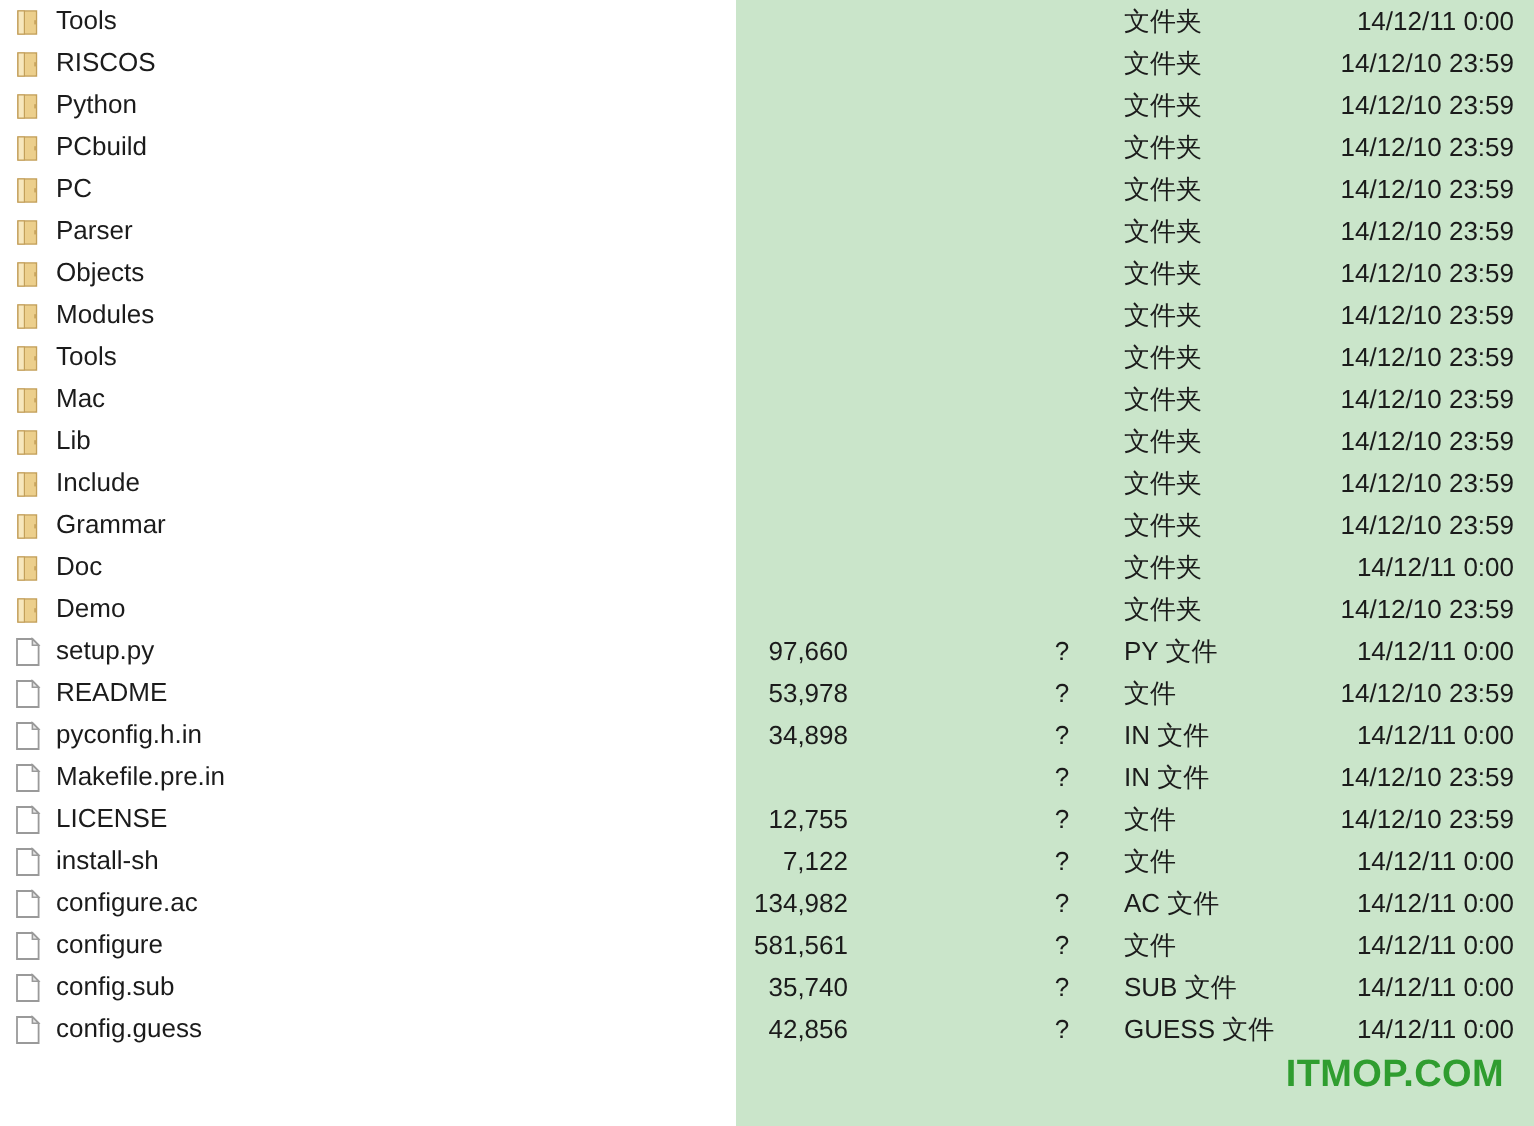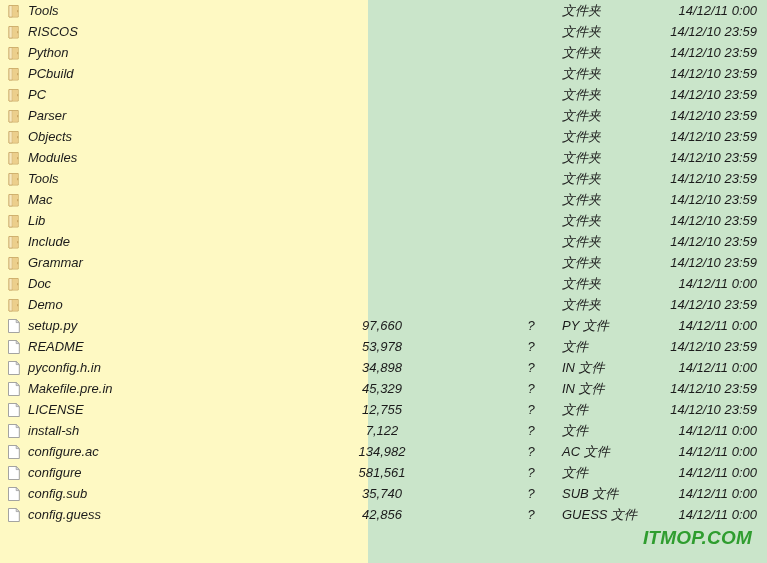--- a/index.html
+++ b/index.html
@@ -63,23 +63,23 @@
   .c-name .label {
     font-size: 13px;
     color: #1b1b1b;
     line-height: 21px;
     display: inline-block;
     transform: translateY(-0.5px);
   }
 
   
   .c-size {
-    left: 312px;
+    left: 284px;
     width: 140px;
-    text-align: center;
+    text-align: right;
   }
   
   .c-q {
     left: 524px;
     width: 14px;
     text-align: center;
   }
   
   .c-type {
     left: 562px;
@@ -112,21 +112,21 @@
     font-size: 19px;
     font-weight: bold;
     letter-spacing: 0.2px;
     color: #2f9d2f;
     font-family: "Liberation Sans", "DejaVu Sans", sans-serif;
   }
 </style>
 </head>
 <body>
 
-<div id="explorer-pane" style="background: #fef9c3; font-style: italic;">
+<div id="explorer-pane" style="background: #ffffff;">
 
   <div id="right-shade" style="background: rgb(202, 229, 202);"></div>
 
   <div id="file-list">
       <div class="row">
         <div class="cell c-name">
           <span class="icon icon-folder">
             <svg width="16" height="16" viewBox="0 0 16 16">
               <path d="M3 2.5 H12.2 V14 H3 Z" fill="#f0d79a" stroke="#c3a05a" stroke-width="0.8"></path>
               <path d="M3 2.5 H6.2 V14 H3 Z" fill="#f7e7bd" stroke="#c3a05a" stroke-width="0.6"></path>
@@ -427,21 +427,20 @@
       <div class="row">
         <div class="cell c-name">
           <span class="icon icon-file">
             <svg width="16" height="16" viewBox="0 0 16 16">
               <path d="M2.5 1.5 H10.2 L13.3 4.6 V14.5 H2.5 Z" fill="#ffffff" stroke="#9a9a9a" stroke-width="0.9"></path>
               <path d="M10.2 1.5 L10.2 4.6 L13.3 4.6 Z" fill="#e6e6e6" stroke="#9a9a9a" stroke-width="0.8"></path>
             </svg>
           </span>
           <span class="label">Makefile.pre.in</span>
         </div>
-        <div class="cell c-size">45,329</div>
         <div class="cell c-q">?</div>
         <div class="cell c-type">IN 文件</div>
         <div class="cell c-date">14/12/10 23:59</div>
       </div>
       <div class="row">
         <div class="cell c-name">
           <span class="icon icon-file">
             <svg width="16" height="16" viewBox="0 0 16 16">
               <path d="M2.5 1.5 H10.2 L13.3 4.6 V14.5 H2.5 Z" fill="#ffffff" stroke="#9a9a9a" stroke-width="0.9"></path>
               <path d="M10.2 1.5 L10.2 4.6 L13.3 4.6 Z" fill="#e6e6e6" stroke="#9a9a9a" stroke-width="0.8"></path>

